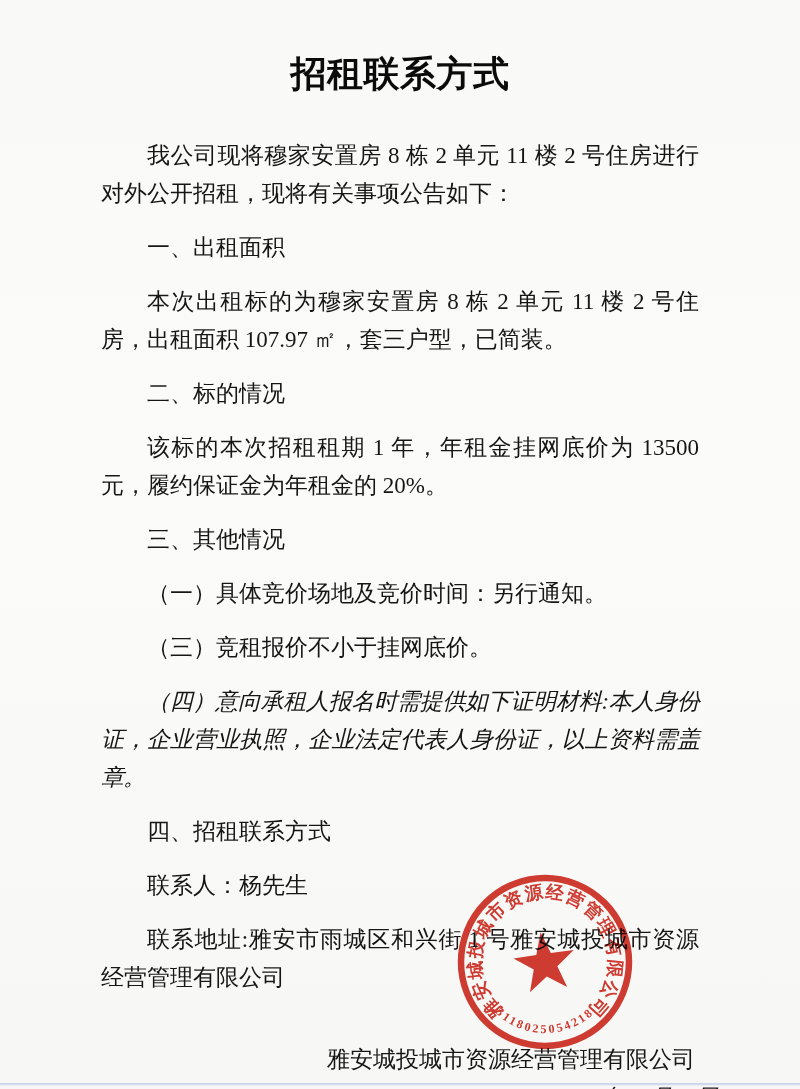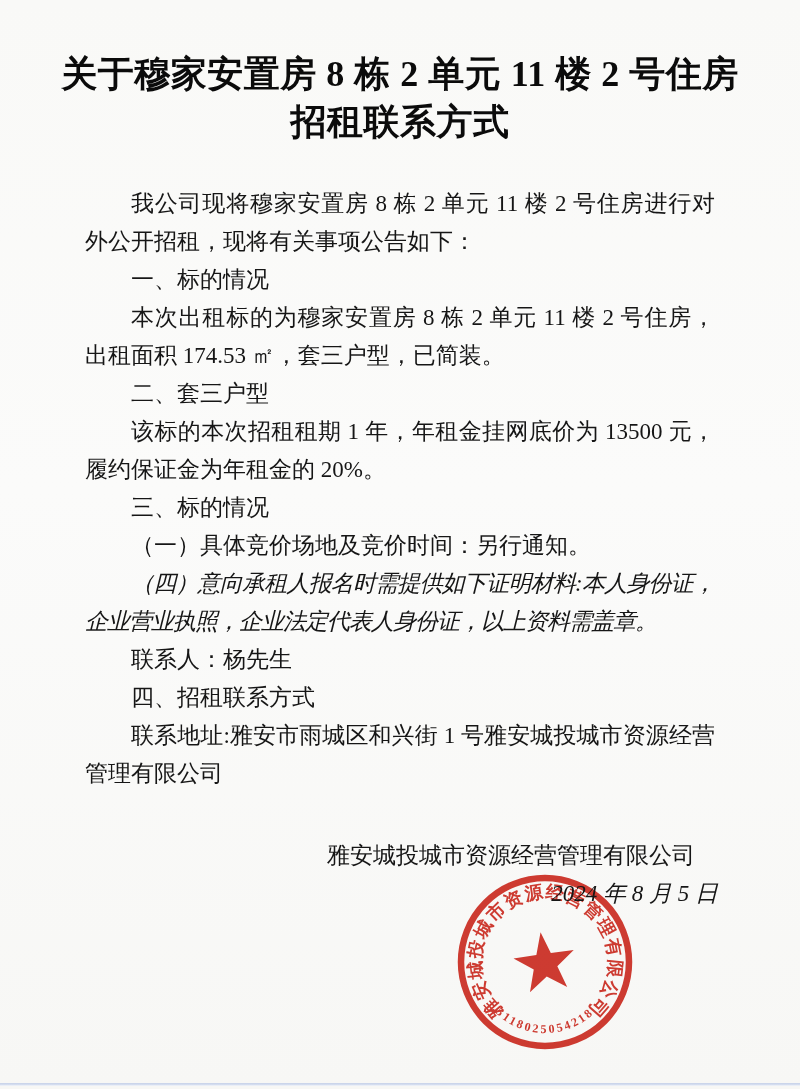--- a/index.html
+++ b/index.html
@@ -23,21 +23,21 @@
     letter-spacing:0.5px;
   }
   .title .tl { display:block; }
   .body {
     margin:39px 85px 0 85px;
     font-size:23px;
     line-height:38px;
     text-align:justify;
     color:#161616;
   }
-  .body p { text-indent:2em; margin:0; }
+  .body p { text-indent:2em; margin:16px; }
   .body p.tight { letter-spacing:-1px;font-style:italic; }
   .signature {
     position:relative;
     z-index:3;
     margin-top:44px;
     font-size:23px;
     line-height:38px;
     text-align:right;
     color:#161616;
   }
@@ -57,35 +57,35 @@
     left:0; right:0; top:1083px; height:3px;
     background:linear-gradient(180deg,#c6d1e9 0%,#d9e1f1 70%,#ffffff 100%);
   }
 </style>
 </head>
 <body>
 
 <div class="page">
 
   <h1 class="title">
-    <span class="tl">关于穆家安置房 8 栋 2 单元 11 楼 2 号住房</span>
     <span class="tl">招租联系方式</span>
   </h1>
 
   <div class="body">
     <p>我公司现将穆家安置房 8 栋 2 单元 11 楼 2 号住房进行对外公开招租，现将有关事项公告如下：</p>
-    <p>一、标的情况</p>
-    <p>本次出租标的为穆家安置房 8 栋 2 单元 11 楼 2 号住房，出租面积 174.53 ㎡，套三户型，已简装。</p>
-    <p>二、套三户型</p>
+    <p>一、出租面积</p>
+    <p>本次出租标的为穆家安置房 8 栋 2 单元 11 楼 2 号住房，出租面积 107.97 ㎡，套三户型，已简装。</p>
+    <p>二、标的情况</p>
     <p>该标的本次招租租期 1 年，年租金挂网底价为 13500 元，履约保证金为年租金的 20%。</p>
-    <p>三、标的情况</p>
+    <p>三、其他情况</p>
     <p>（一）具体竞价场地及竞价时间：另行通知。</p>
+    <p>（三）竞租报价不小于挂网底价。</p>
     <p class="tight">（四）意向承租人报名时需提供如下证明材料:本人身份证，企业营业执照，企业法定代表人身份证，以上资料需盖章。</p>
+    <p>四、招租联系方式</p>
     <p>联系人：杨先生</p>
-    <p>四、招租联系方式</p>
     <p>联系地址:雅安市雨城区和兴街 1 号雅安城投城市资源经营管理有限公司</p>
   </div>
 
   <div class="signature">
     <p class="sig-company">雅安城投城市资源经营管理有限公司</p>
     <p class="sig-date">2024 年 8 月 5 日</p>
   </div>
 
   <div class="seal">
     <svg viewBox="0 0 182 182" xmlns="http://www.w3.org/2000/svg" xmlns:xlink="http://www.w3.org/1999/xlink">

